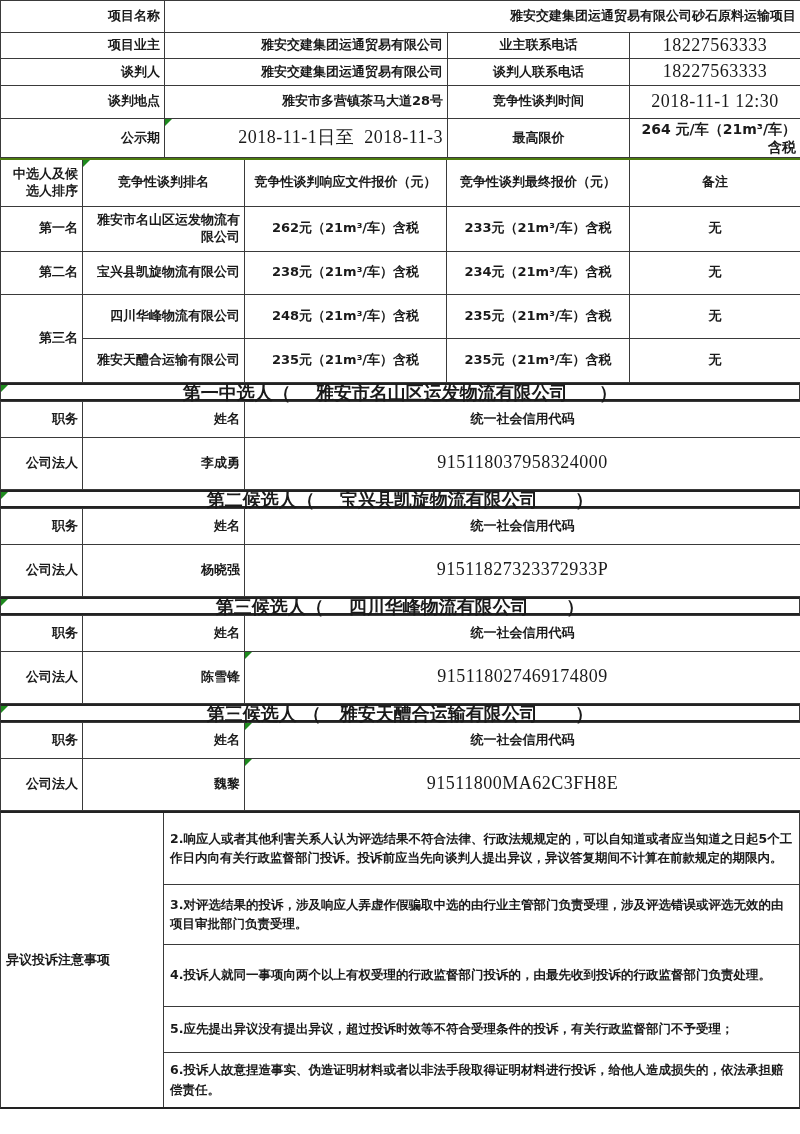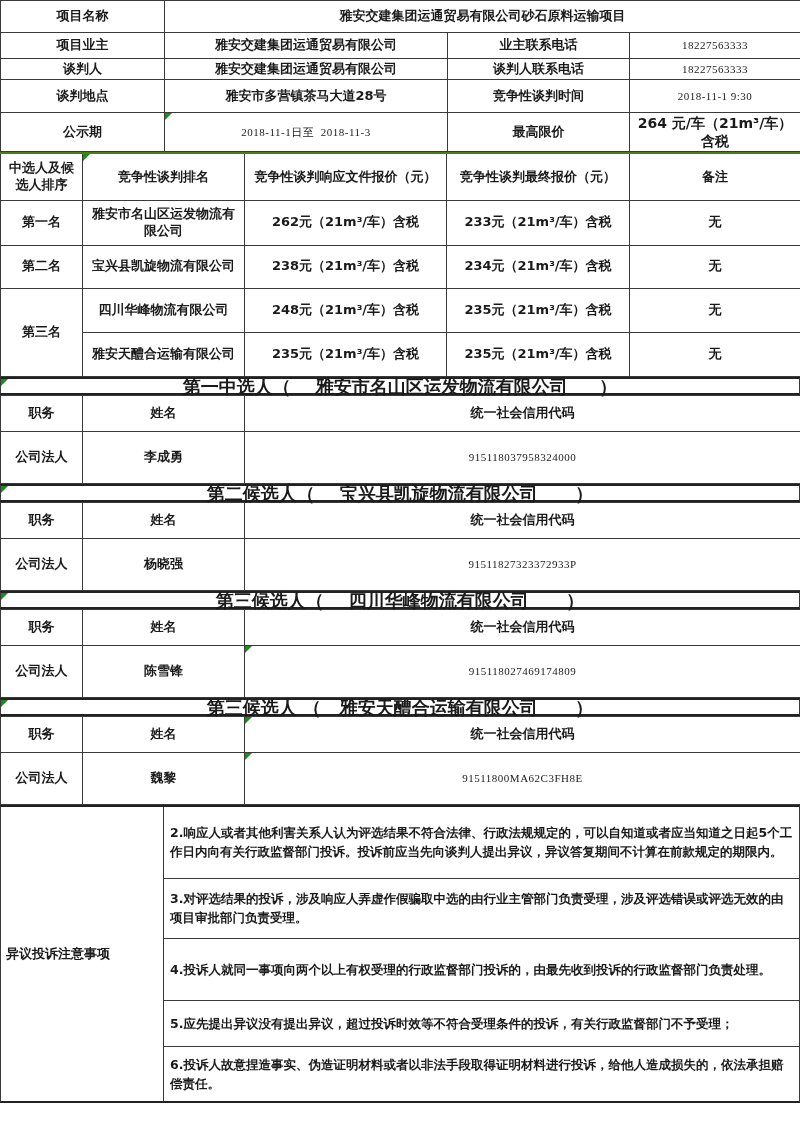--- a/index.html
+++ b/index.html
@@ -8,23 +8,23 @@
     font-family:"DejaVu Sans","Liberation Sans",sans-serif;
     font-size:13px;font-weight:bold;position:relative;overflow:hidden;
   }
   table{border-collapse:collapse;table-layout:fixed;width:800px;}
   td,th{
     border:1px solid #3a3a3a;padding:1px 4px;vertical-align:middle;
     overflow:hidden;font-weight:bold;font-size:13px;line-height:1.3;
     position:relative;box-sizing:border-box;
   }
   .ctr{text-align:center;}
-  .lft{text-align:center;}
+  .lft{text-align:right;}
   .pre{white-space:pre-wrap;margin-top:32px;}
-  .num{font-family:"Liberation Serif","DejaVu Serif",serif;font-weight:normal;font-size:11px;letter-spacing:.5px;}
+  .num{font-family:"Liberation Serif","DejaVu Serif",serif;font-weight:normal;font-size:18px;letter-spacing:.5px;}
   
   .h32{height:32px}.h26{height:26px}.h21{height:21px}.h33{height:33px}.h22{height:22px}
   .h47{height:47px}.h45{height:45px}.h43{height:43px}.h44{height:44px}
   .h36{height:36px}.h52{height:52px}
   
   .rank-table{border-top:2px solid #4d7c0f;}
   .band{
     height:18px;line-height:16px;border-top:2px solid #222;border-bottom:2px solid #222;
     border-left:1px solid #3a3a3a;border-right:1px solid #3a3a3a;
     text-align:center;white-space:pre;font-size:18px;font-weight:bold;position:relative;
@@ -79,21 +79,21 @@
     <tr class="h21">
       <td class="lft">谈判人</td>
       <td class="lft">雅安交建集团运通贸易有限公司</td>
       <td class="ctr">谈判人联系电话</td>
       <td class="ctr num">18227563333</td>
     </tr>
     <tr class="h33">
       <td class="lft">谈判地点</td>
       <td class="lft">雅安市多营镇茶马大道28号</td>
       <td class="ctr">竞争性谈判时间</td>
-      <td class="ctr num">2018-11-1 9:30</td>
+      <td class="ctr num">2018-11-1 12:30</td>
     </tr>
     <tr class="h22">
       <td class="lft">公示期</td>
       <td class="lft num pre corner">2018-11-1日至  2018-11-3</td>
       <td class="ctr">最高限价</td>
       <td class="lft" style="font-size:14px">264 元/车（21m³/车）含税</td>
     </tr>
   </tbody>
     </table>
 

